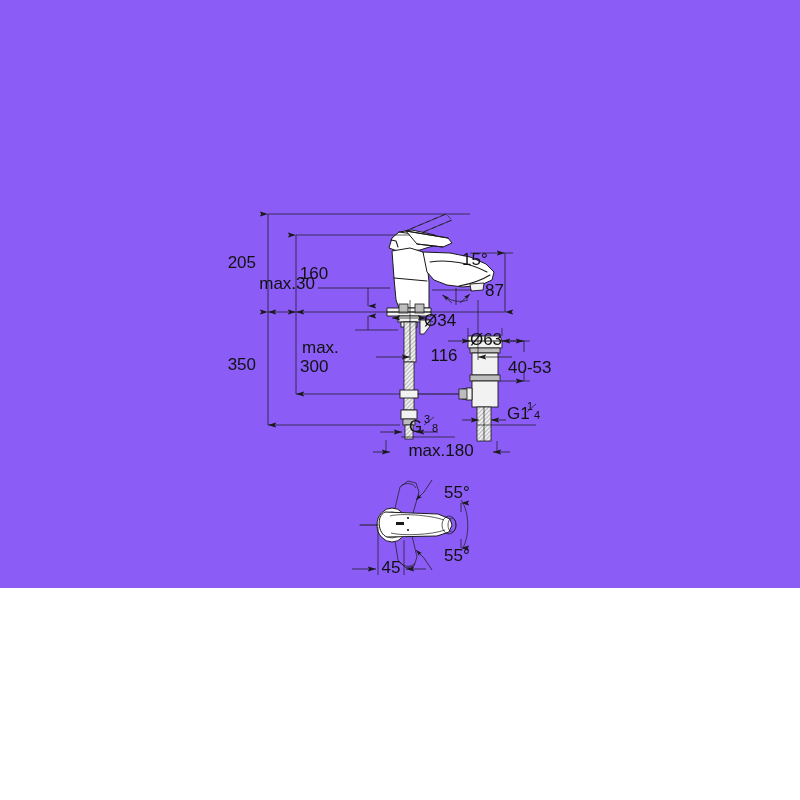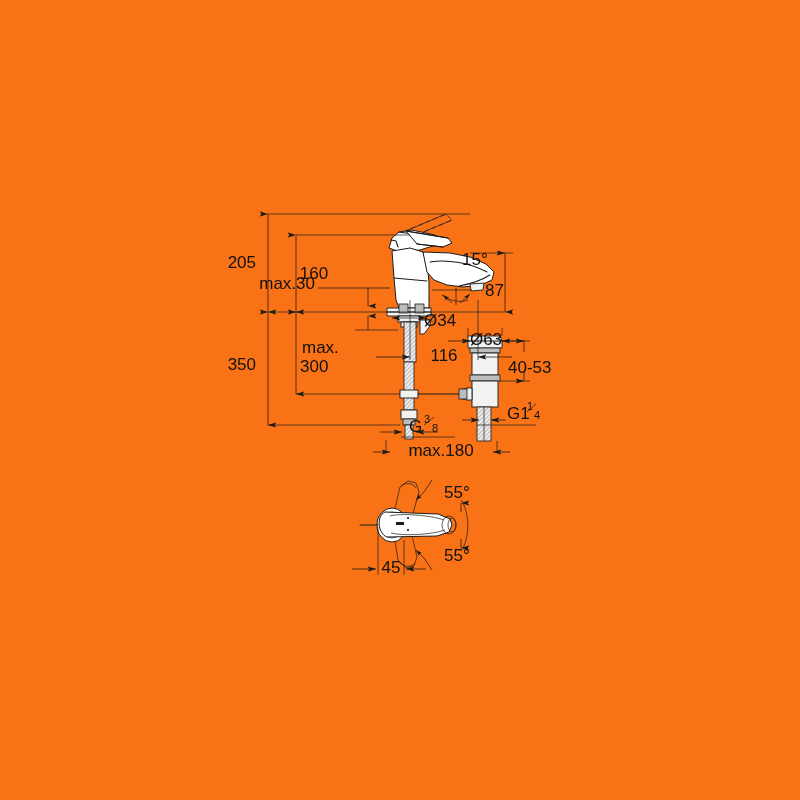--- a/index.html
+++ b/index.html
@@ -9,22 +9,22 @@
   }
   body {
     width: 800px;
     height: 800px;
     font-family: "Liberation Sans", sans-serif;
     overflow: hidden;
   }
   #drawing-root {
     position: relative;
     width: 800px;
-    height: 800px;
-    background: #f97316;
+    height: 588px;
+    background: #8b5cf6;
   }
   svg#tech-drawing {
     display: block;
     width: 800px;
     height: 800px;
   }
   .dim-line, .ext-line, .obj-line, .leader {
     stroke: #1a1a1a;
     fill: none;
   }

